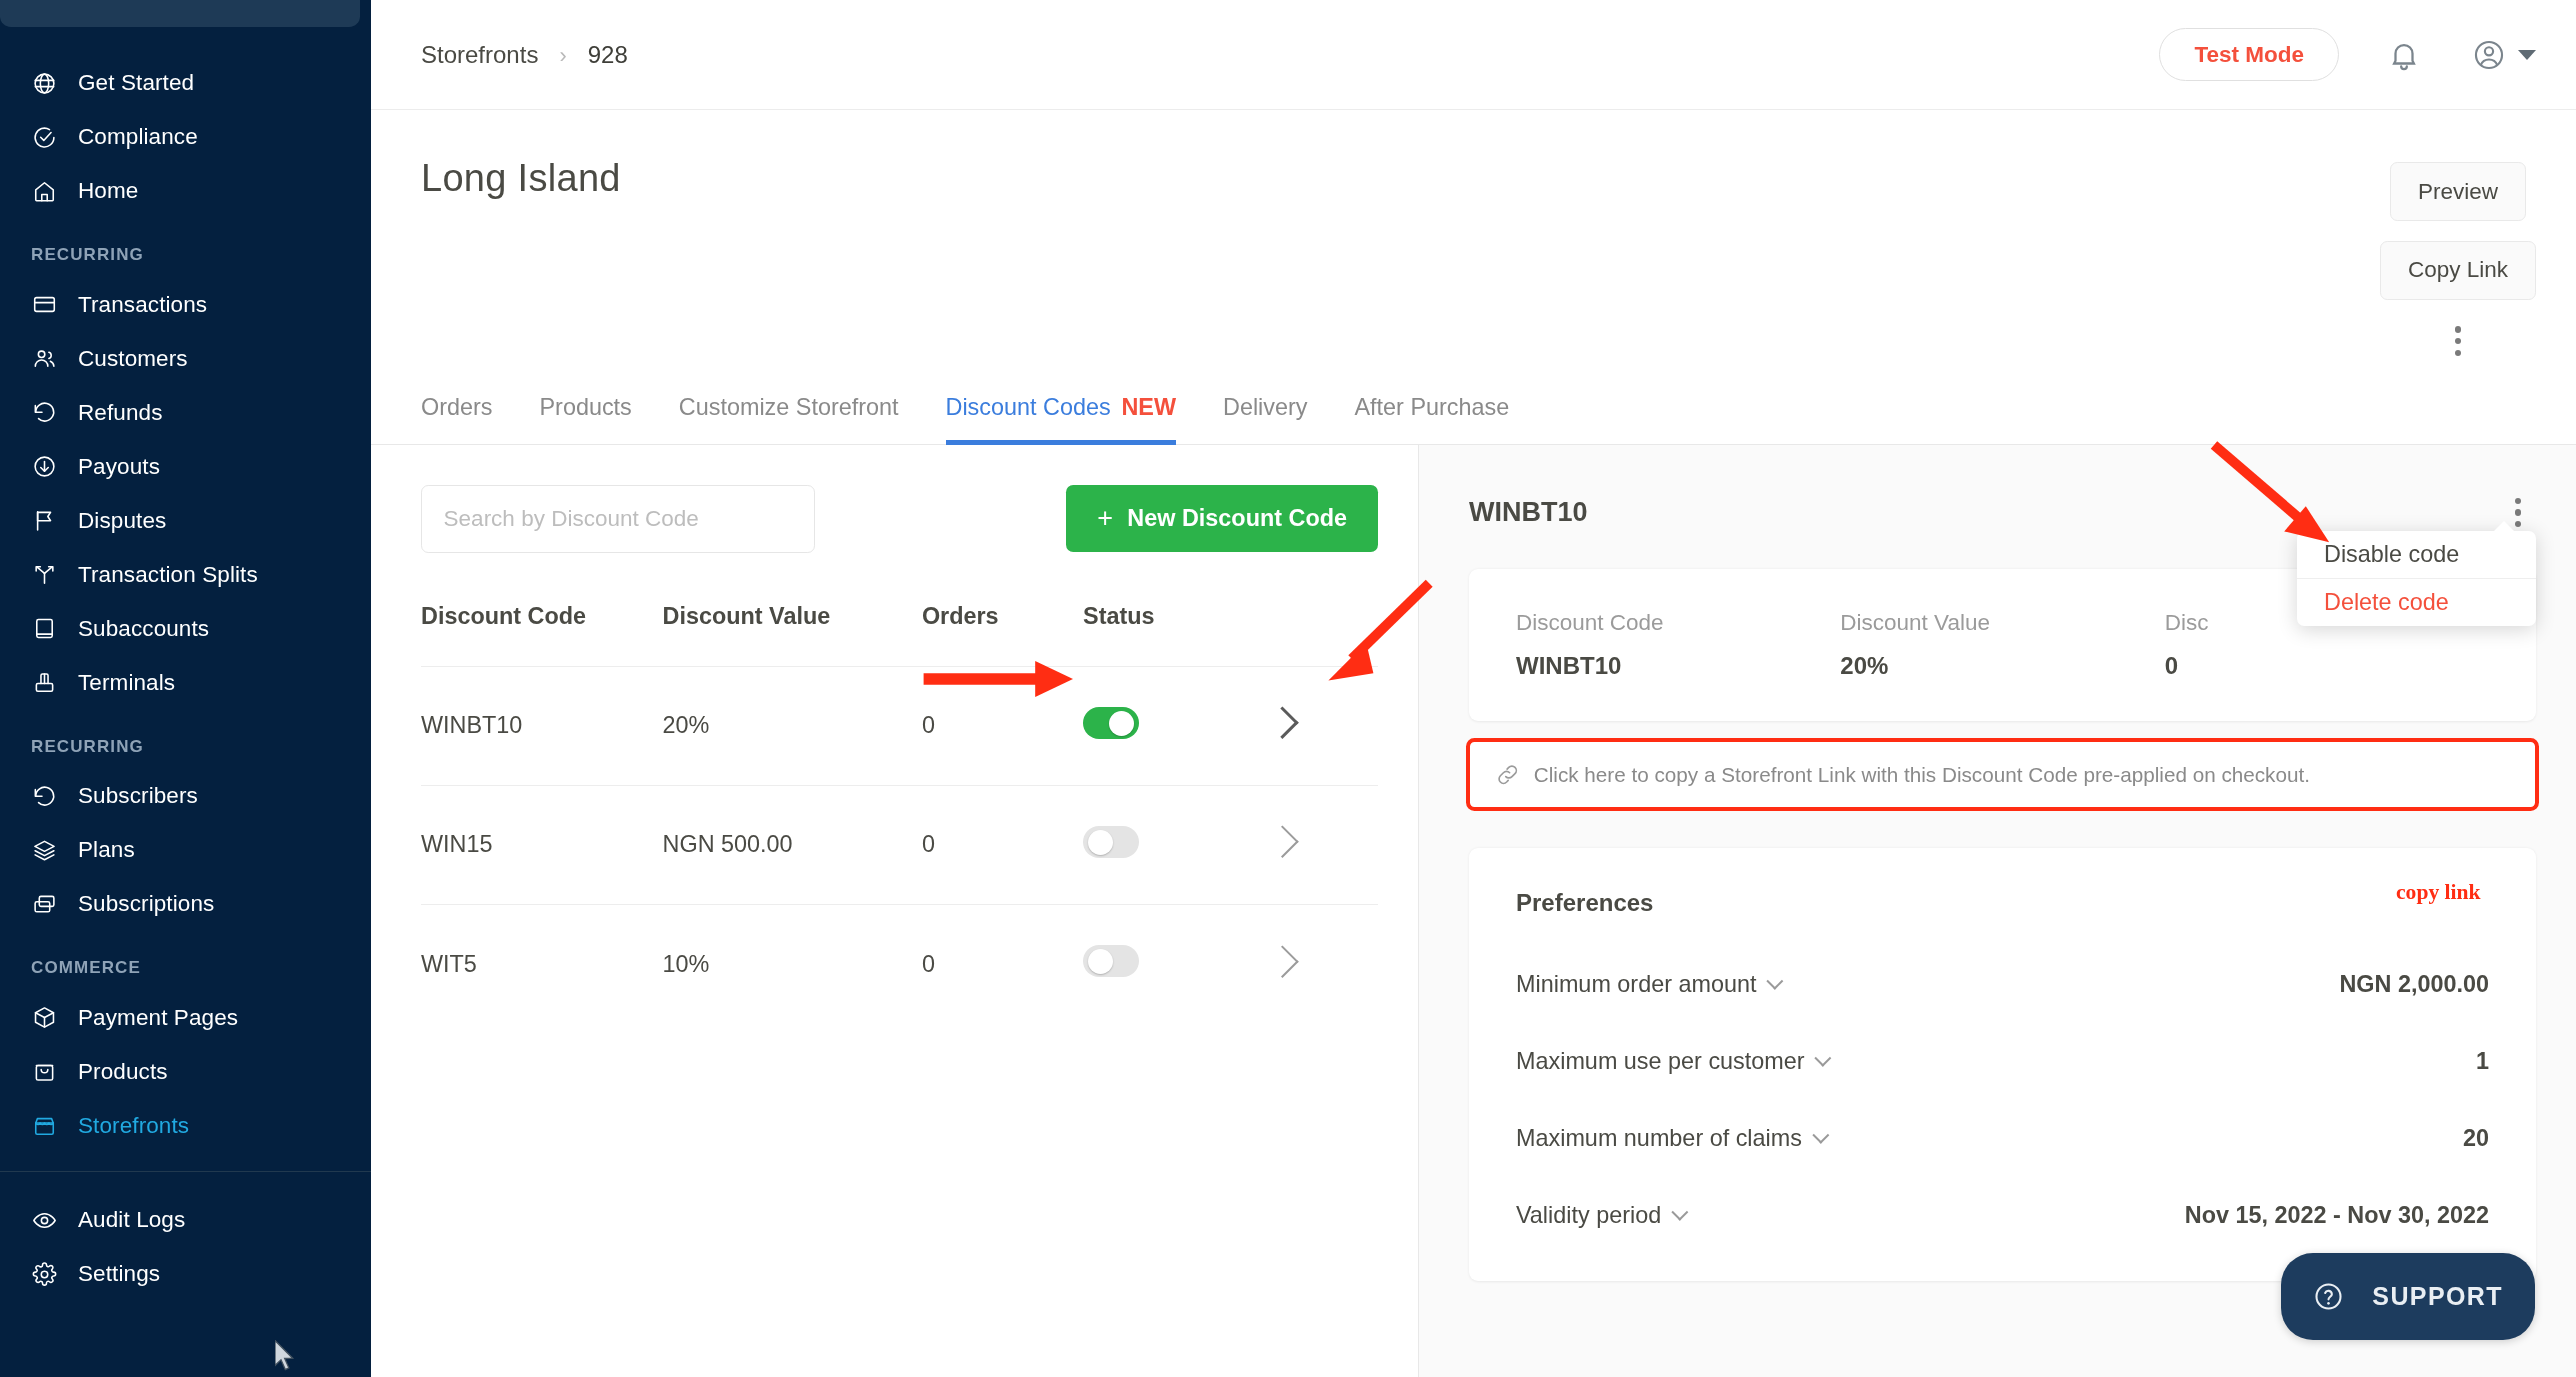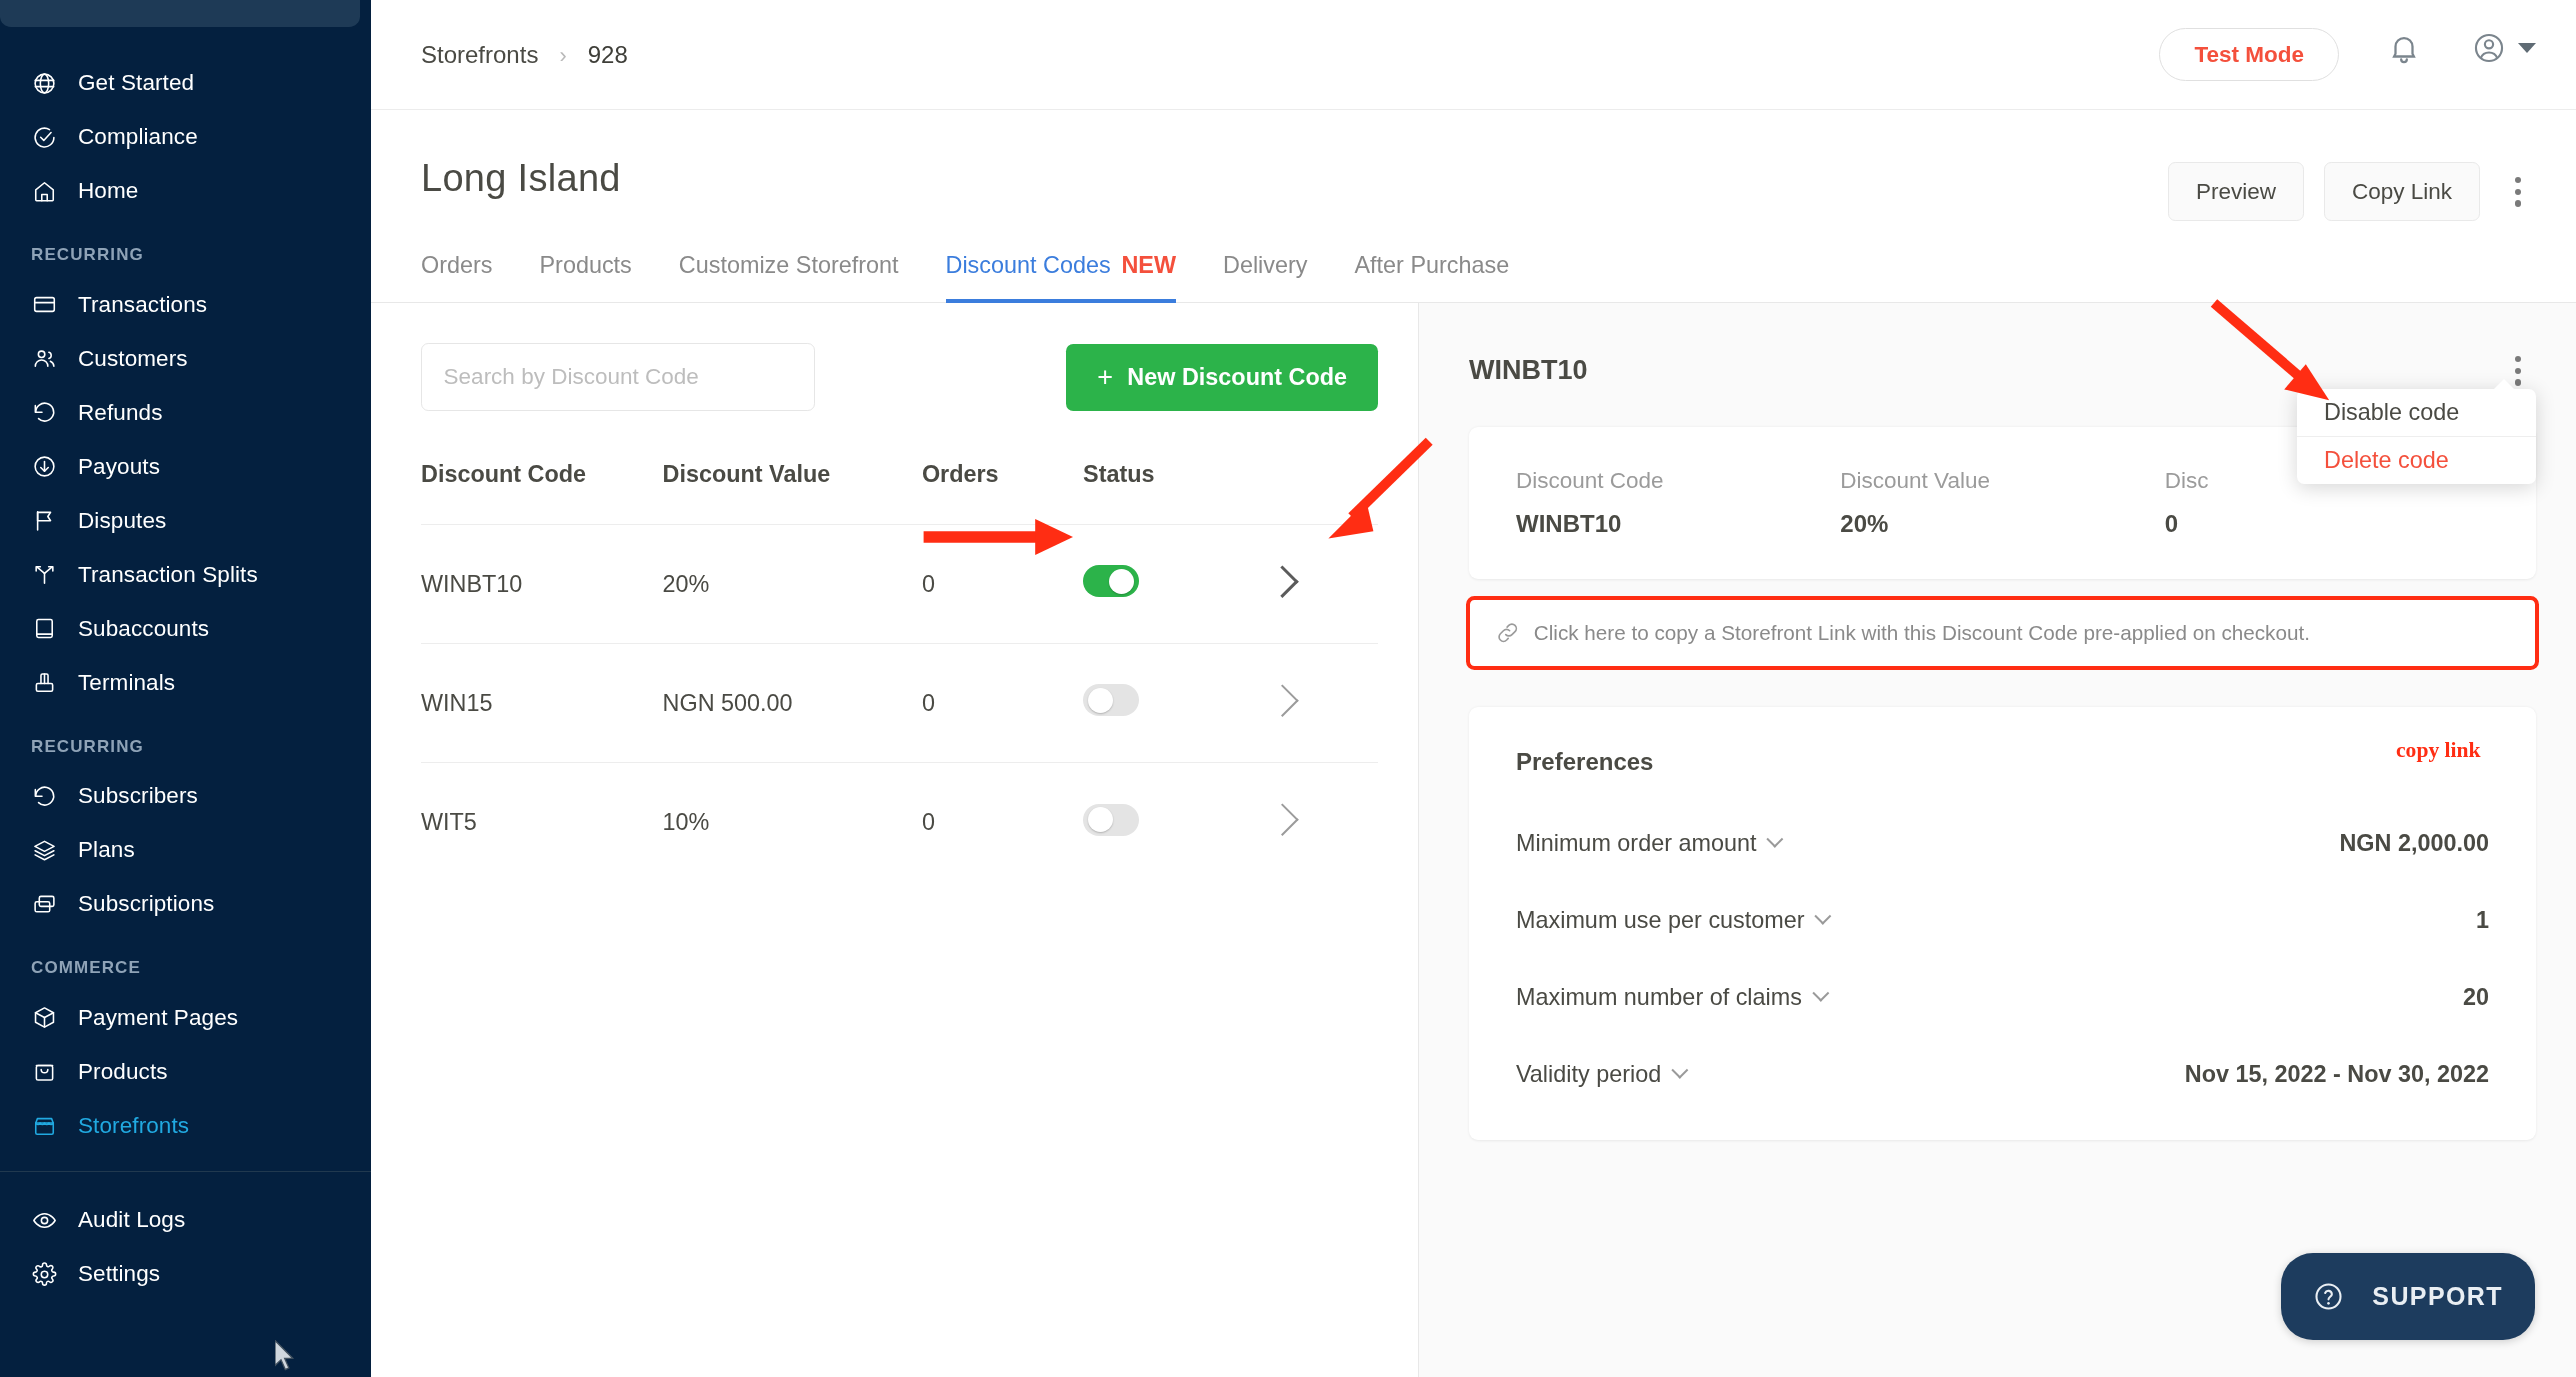--- a/index.html
+++ b/index.html
@@ -46,34 +46,34 @@
 
   .topbar {
     height: 110px; flex: 0 0 110px;
     border-bottom: 0.9px solid #ececec;
     display: flex; align-items: center;
     padding: 0 40px 0 50px;
   }
   .crumb { font-size: 24px; color: #4a4a44; }
   .crumb .sep { color: #b9b9b9; font-size: 21.6px; margin: 0 14.4px; }
   .crumb .cur { color: #3e3e38; }
-  .topbar-right { margin-left: auto; display: flex; align-items: flex-start; gap: 44px; }
+  .topbar-right { margin-left: auto; display: flex; align-items: center; gap: 44px; }
   .test-mode {
     border: 0.9px solid #e0e0e0; border-radius: 31px;
     color: #f4503c; font-size: 22.5px; font-weight: bold;
     padding: 12.6px 34px; background: #fff; cursor: pointer; white-space: nowrap;
   }
   .icon-btn { width: 41px; height: 41px; display:flex; align-items:center; justify-content:center; cursor: pointer; }
   .icon-btn svg { width: 34px; height: 34px; }
   .avatar-wrap { display: flex; align-items: center; gap: 9px; cursor: pointer; }
   .caret-down { width: 0; height: 0; border-left: 9px solid transparent; border-right: 9px solid transparent; border-top: 10px solid #5f6b74; }
 
   .page-head { padding: 47px 40px 0 50px; display: flex; align-items: flex-start; }
   .page-title { font-size: 38px; color: #4a4a44; font-weight: normal; letter-spacing: 0.3px; }
-  .page-actions { margin-left: auto; display: flex; align-items: center; gap: 20px; margin-top: 5.4px; }
+  .page-actions { margin-left: auto; display: flex; align-items: center; gap: 20px; margin-top: 5.4px; flex-direction: column; }
   .btn-ghost {
     background: #fafafa; border: 0.9px solid #e9e9e9; border-radius: 7.2px;
     font-size: 22.5px; color: #4a4a44; padding: 15.3px 27px; cursor: pointer; white-space: nowrap;
   }
   .kebab { width: 36px; height: 43px; display: flex; flex-direction: column; align-items: center; justify-content: center; gap: 5.4px; cursor: pointer; }
   .kebab i { width: 6.3px; height: 6.3px; border-radius: 50%; background: #7a7a7a; display: block; }
 
   .tabs { display: flex; gap: 0; padding: 0 0 0 50px; margin-top: 31px; border-bottom: 0.9px solid #e8e8e8; }
   .tab {
     font-size: 23.4px; color: #8a8a8a; padding: 0 0 23.4px 0; margin-right: 47px;

